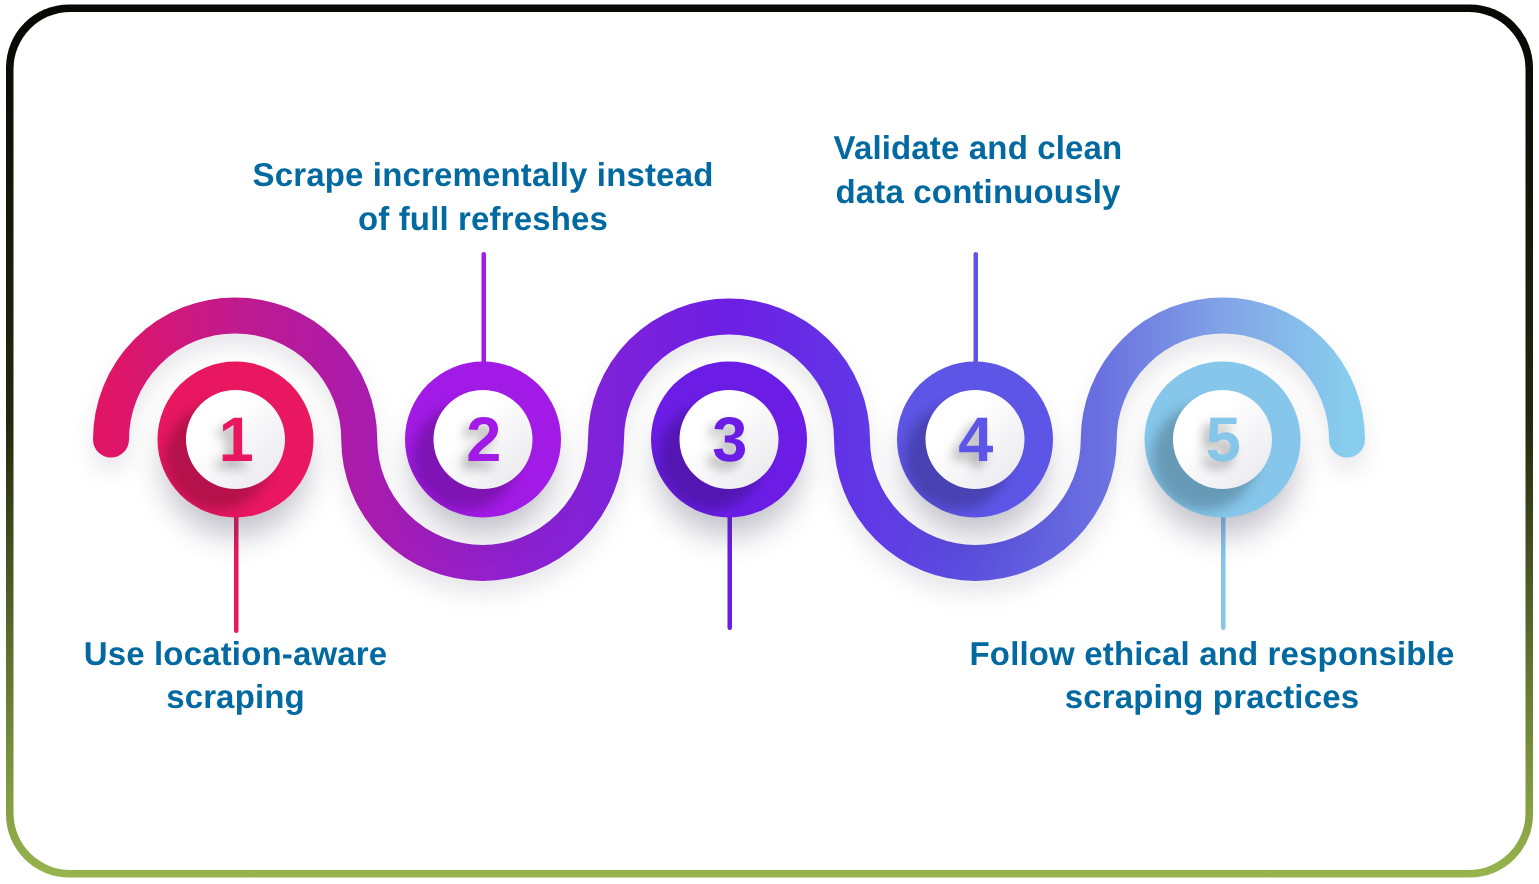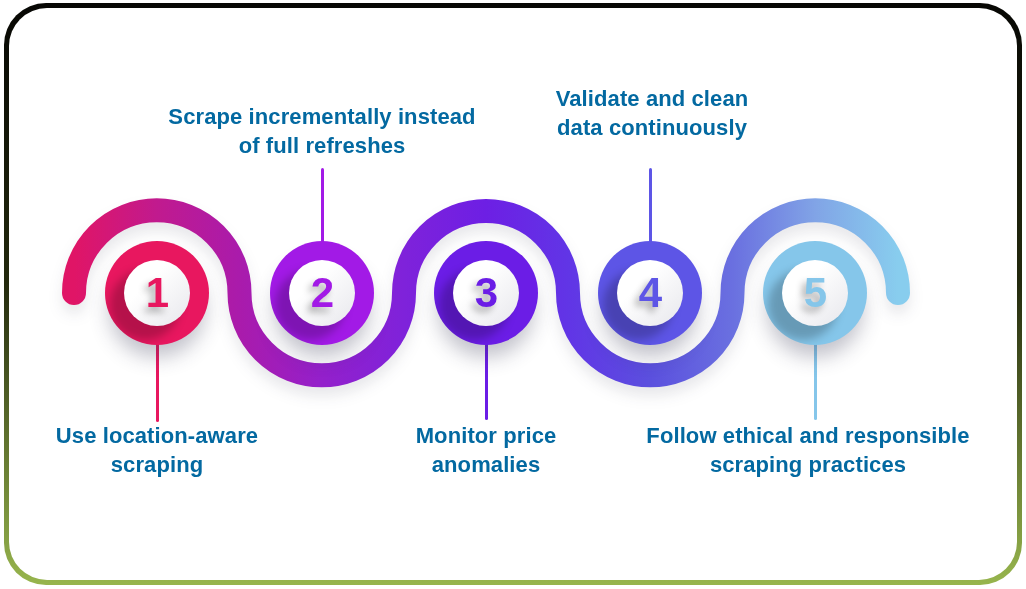--- a/index.html
+++ b/index.html
@@ -113,20 +113,18 @@
     <div class="long-shadow"></div>
     <div class="inner-circle">
       <span class="step-number" style="color: rgb(133, 198, 234);">5</span>
     </div>
   </div>
 
   <div class="step-label" style="left:7px;top:421px;width:300px;">Use location-aware
 scraping</div>
   <div class="step-label" style="left:112px;top:102px;width:420px;">Scrape incrementally instead
 of full refreshes</div>
-  <div class="step-label" style="left:336px;top:421px;width:300px;">Monitor price
-anomalies</div>
   <div class="step-label" style="left:487px;top:84px;width:330px;">Validate and clean
 data continuously</div>
   <div class="step-label" style="left:598px;top:421px;width:420px;">Follow ethical and responsible
 scraping practices</div>
 
 </div>
 
 </body></html>

